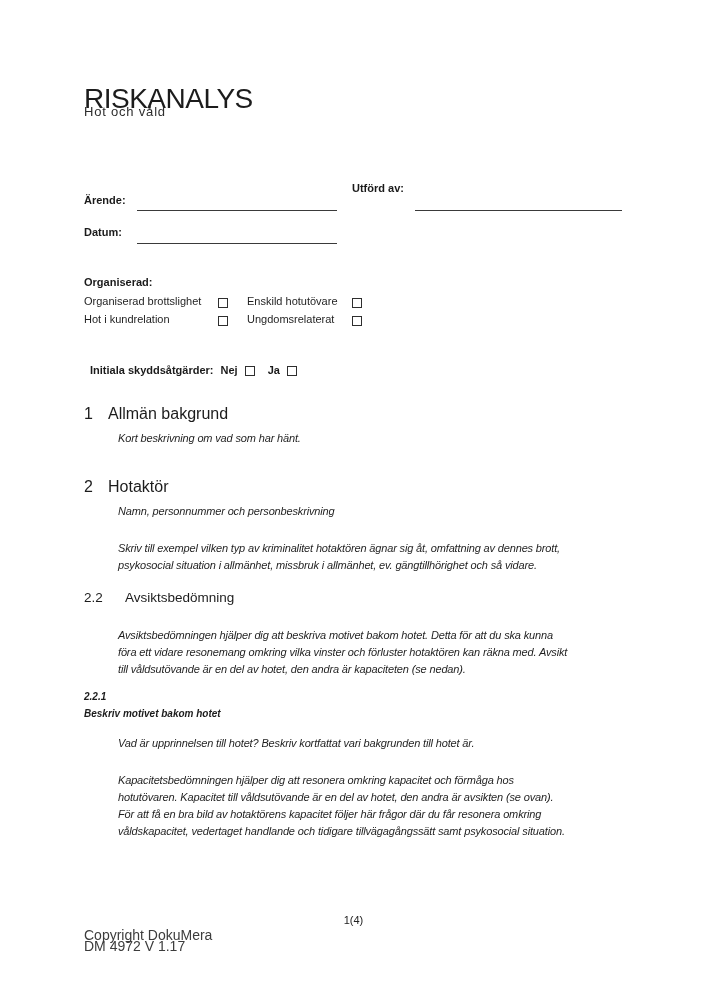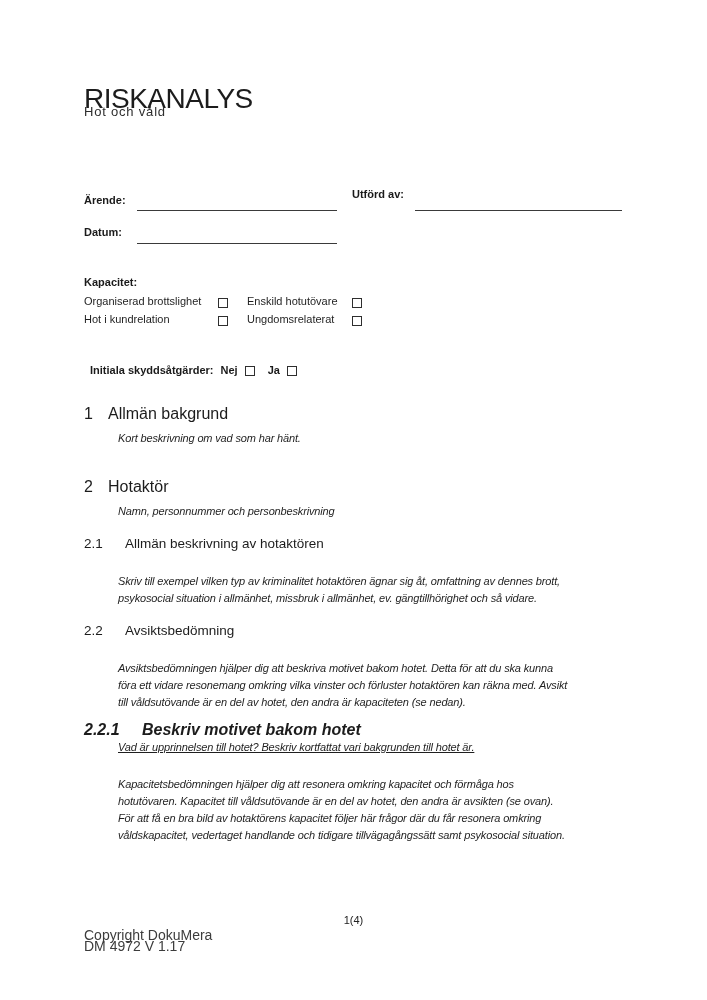--- a/index.html
+++ b/index.html
@@ -16,21 +16,21 @@
   }
   .doc-subtitle {
     position:absolute; left:84px; top:104px;
     font-size:13px; line-height:16px; letter-spacing:0.8px; color:#2d2d2d;
   }
   
   .f-label { position:absolute; font-size:11px; font-weight:bold; color:#1a1a1a; }
   .f-line  { position:absolute; height:0; border-bottom:1px solid #3a3a3a; }
   #lbl-arende   { left:84px;  top:194px; }
   #line-arende  { left:137px; top:210px; width:200px; }
-  #lbl-utford   { left:352px; top:188px; }
+  #lbl-utford   { left:352px; top:182px; }
   #line-utford  { left:415px; top:210px; width:207px; }
   #lbl-datum    { left:84px;  top:226px; }
   #line-datum   { left:137px; top:243px; width:200px; }
   
   .ctx-heading { position:absolute; left:84px; top:276px; font-size:11px; font-weight:bold; }
   .ctx-grid { position:absolute; left:84px; top:292px; }
   .ctx-row {
     display:grid; grid-template-columns:134px 29px 105px 12px;
     height:18px; align-items:center; font-size:11px; color:#1f1f1f;
   }
@@ -48,33 +48,33 @@
   .init-row .opt-label.first { margin-left:7px; }
   .init-row .cb-cell { padding-top:2px; }
   
   .sections { position:absolute; left:84px; top:404px; width:486px; }
   .sec .h { display:flex; color:#1c1c1c; }
   .sec .num { flex:none; }
   .sec.level-1 .h { font-size:16px;  line-height:20px; }
   .sec.level-1 .num { width:24px; }
   .sec.level-2 .h { font-size:13.5px; line-height:18px; }
   .sec.level-2 .num { width:41px; }
-  .sec.level-3 .h { font-size:16px; line-height:17px; font-style:italic; font-weight:bold; }
+  .sec.level-3 .h { font-size:10px; line-height:17px; font-style:italic; font-weight:bold;flex-direction:column; }
   .sec.level-3 .num { width:58px; }
   .sec + .sec.level-1 { margin-top:30px; }
   .sec + .sec.level-2 { margin-top:15px; }
   .sec + .sec.level-3 { margin-top:10px; }
   .sec .body {
     margin-left:34px; width:452px;
     font-style:italic; font-size:11px; letter-spacing:-0.15px;
     line-height:17px; color:#1f1f1f;
   }
   .sec.level-1 .body { margin-top:6px; }
   .sec.level-2 .body { margin-top:20px; }
-  .sec.level-3 .body { margin-top:1px;text-decoration:underline; }
+  .sec.level-3 .body { margin-top:13px; }
   
   .page-number {
     position:absolute; left:0; right:0; top:914px;
     text-align:center; font-size:11px; color:#222222;
   }
   .copyright {
     position:absolute; left:84px; top:930px;
     font-size:14px; line-height:10.5px; color:#3c3c3c;
   }
 </style>
@@ -88,21 +88,21 @@
 
   <span id="lbl-arende" class="f-label">Ärende:</span>
   <span id="line-arende" class="f-line"></span>
 
   <span id="lbl-utford" class="f-label">Utförd av:</span>
   <span id="line-utford" class="f-line"></span>
 
   <span id="lbl-datum" class="f-label">Datum:</span>
   <span id="line-datum" class="f-line"></span>
 
-  <div class="ctx-heading">Kapacitet:</div>
+  <div class="ctx-heading">Organiserad:</div>
   <div class="ctx-grid">
 
       <div class="ctx-row">
         <span class="lbl">Organiserad brottslighet</span>
         <span class="cb-cell"><span class="checkbox"></span></span>
         <span class="lbl">Enskild hotutövare</span>
         <span class="cb-cell"><span class="checkbox"></span></span>
       </div>
 
       <div class="ctx-row">
@@ -134,24 +134,20 @@
 
       <section class="sec level-1">
         <div class="h">
           <span class="num">2</span>
           <span class="ttl">Hotaktör</span>
         </div>
         <p class="body">Namn, personnummer och personbeskrivning</p>
       </section>
 
       <section class="sec level-2">
-        <div class="h">
-          <span class="num">2.1</span>
-          <span class="ttl">Allmän beskrivning av hotaktören</span>
-        </div>
         <p class="body">Skriv till exempel vilken typ av kriminalitet hotaktören ägnar sig åt, omfattning av dennes brott, psykosocial situation i allmänhet, missbruk i allmänhet, ev. gängtillhörighet och så vidare.</p>
       </section>
 
       <section class="sec level-2">
         <div class="h">
           <span class="num">2.2</span>
           <span class="ttl">Avsiktsbedömning</span>
         </div>
         <p class="body">Avsiktsbedömningen hjälper dig att beskriva motivet bakom hotet. Detta för att du ska kunna föra ett vidare resonemang omkring vilka vinster och förluster hotaktören kan räkna med. Avsikt till våldsutövande är en del av hotet, den andra är kapaciteten (se nedan).</p>
       </section>

